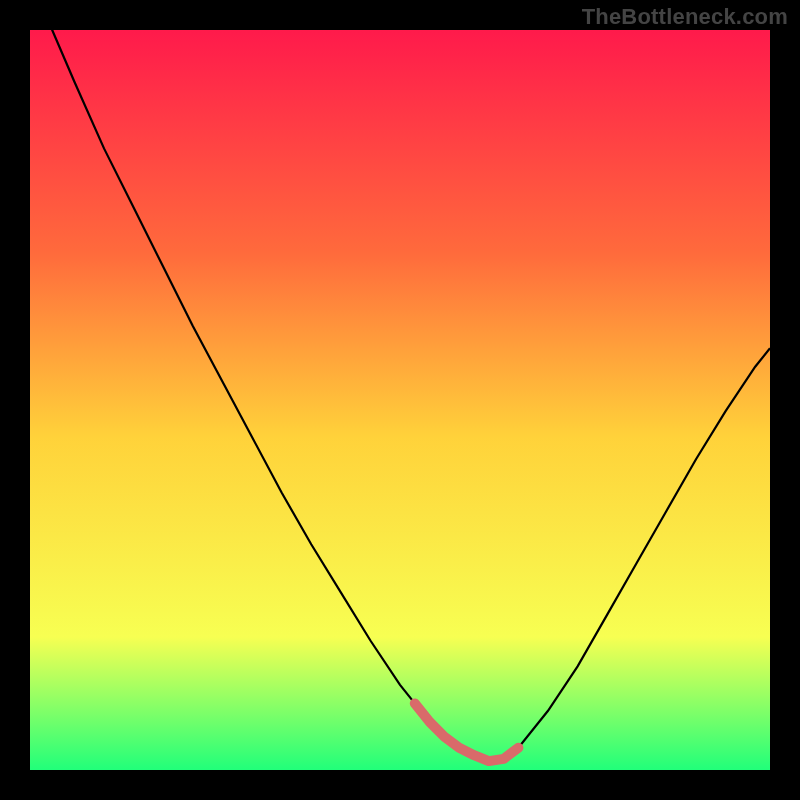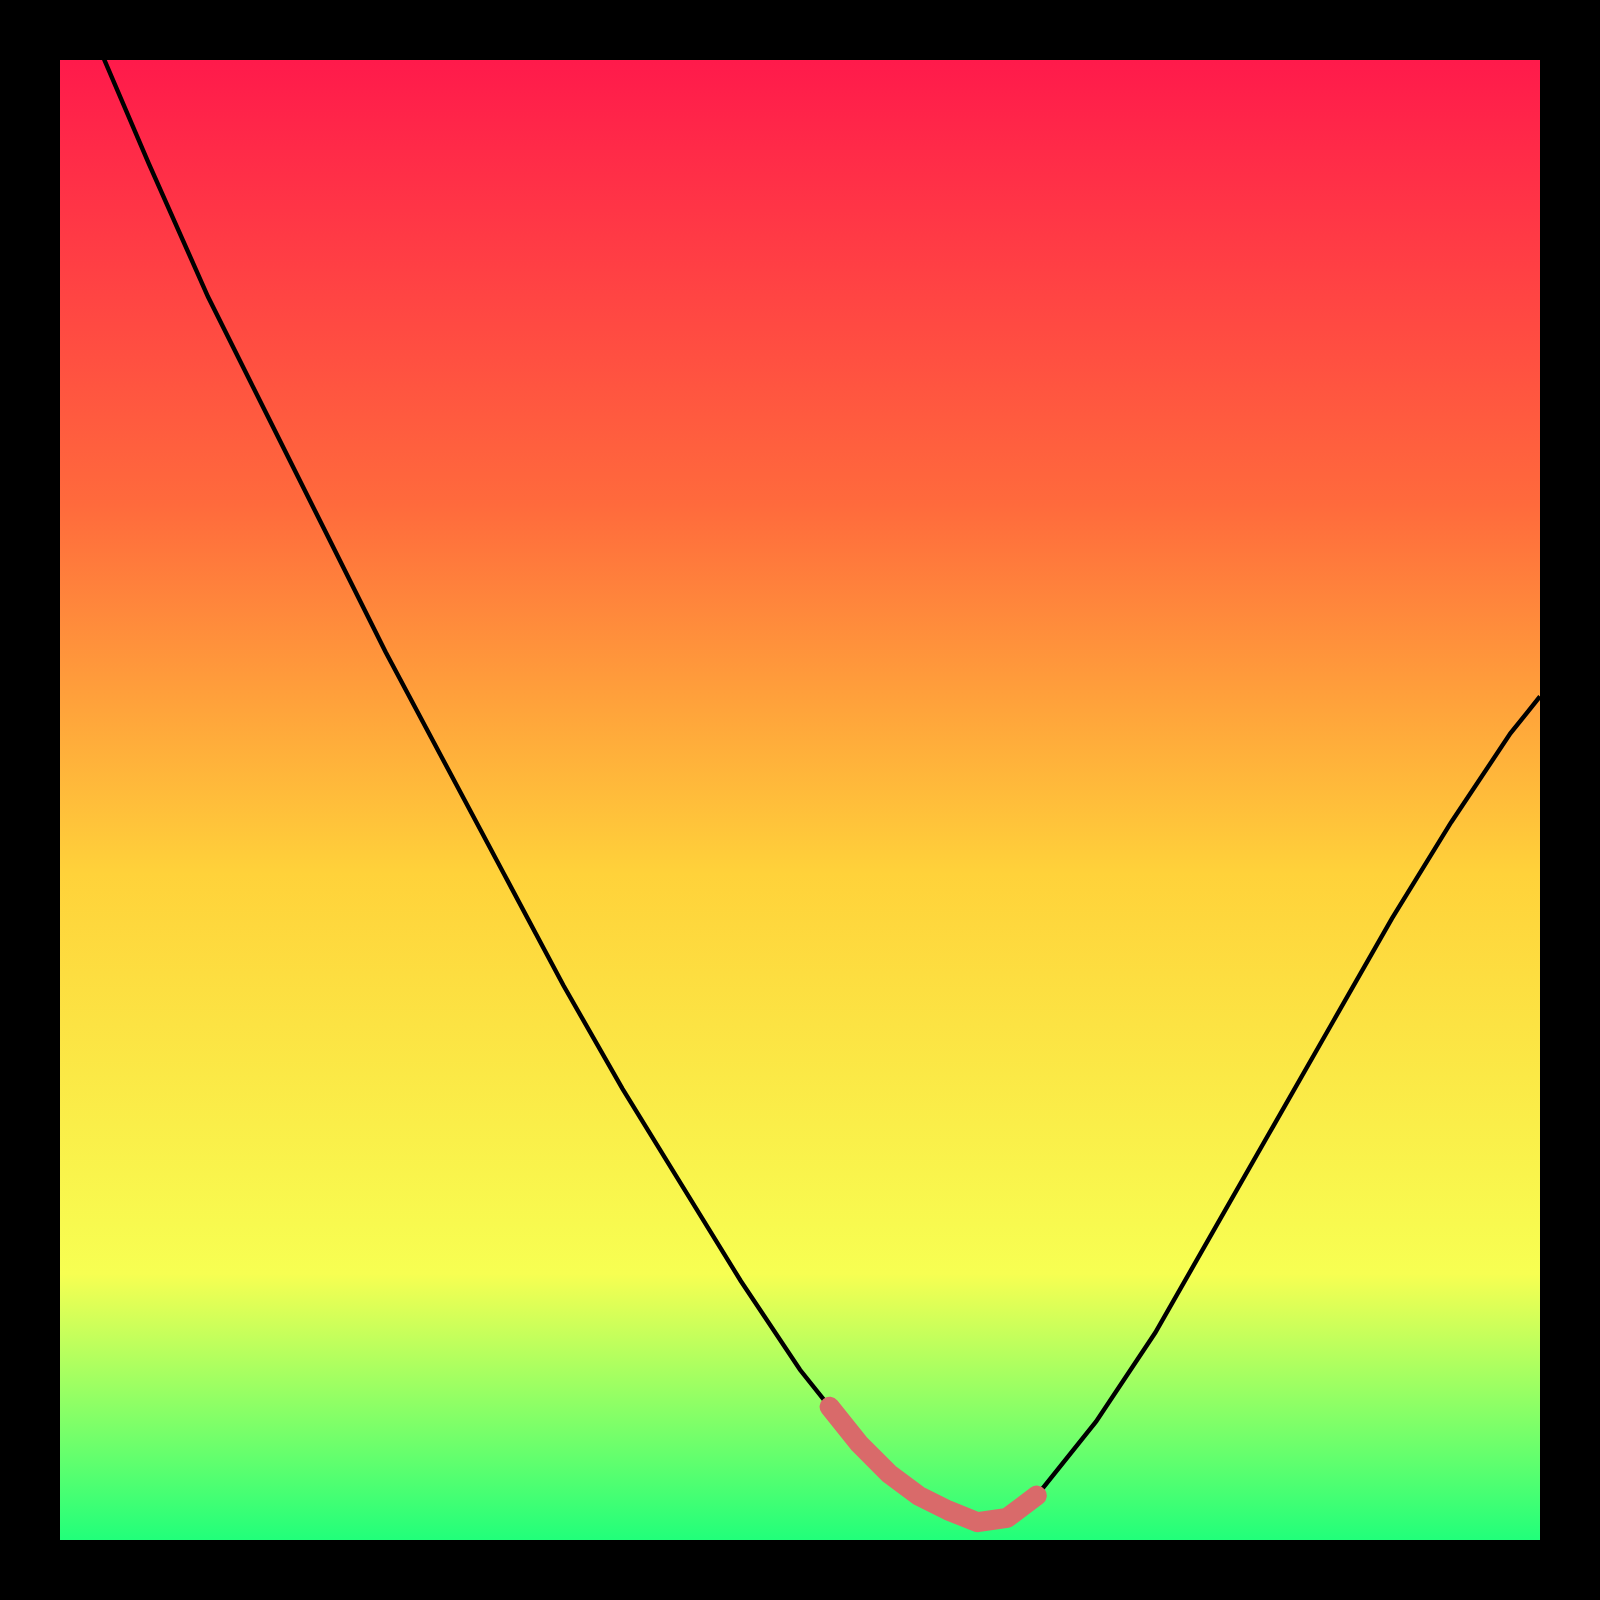--- a/index.html
+++ b/index.html
@@ -37,20 +37,21 @@
     height: 740px;
   }
   svg {
     display: block;
   }
 </style>
 </head>
 <body>
 
 <div class="frame">
+  <div class="watermark">TheBottleneck.com</div>
 
   <div class="plot">
     <svg id="chart-svg" width="740" height="740" viewBox="0 0 740 740">
       <defs>
         <linearGradient id="bg-grad" x1="0" y1="0" x2="0" y2="1">
           <stop id="g0" offset="0%" stop-color="#ff1a4b"></stop>
           <stop id="g1" offset="30%" stop-color="#ff6a3c"></stop>
           <stop id="g2" offset="55%" stop-color="#ffd23a"></stop>
           <stop id="g3" offset="82%" stop-color="#f7ff52"></stop>
           <stop id="g4" offset="100%" stop-color="#21ff7a"></stop>

